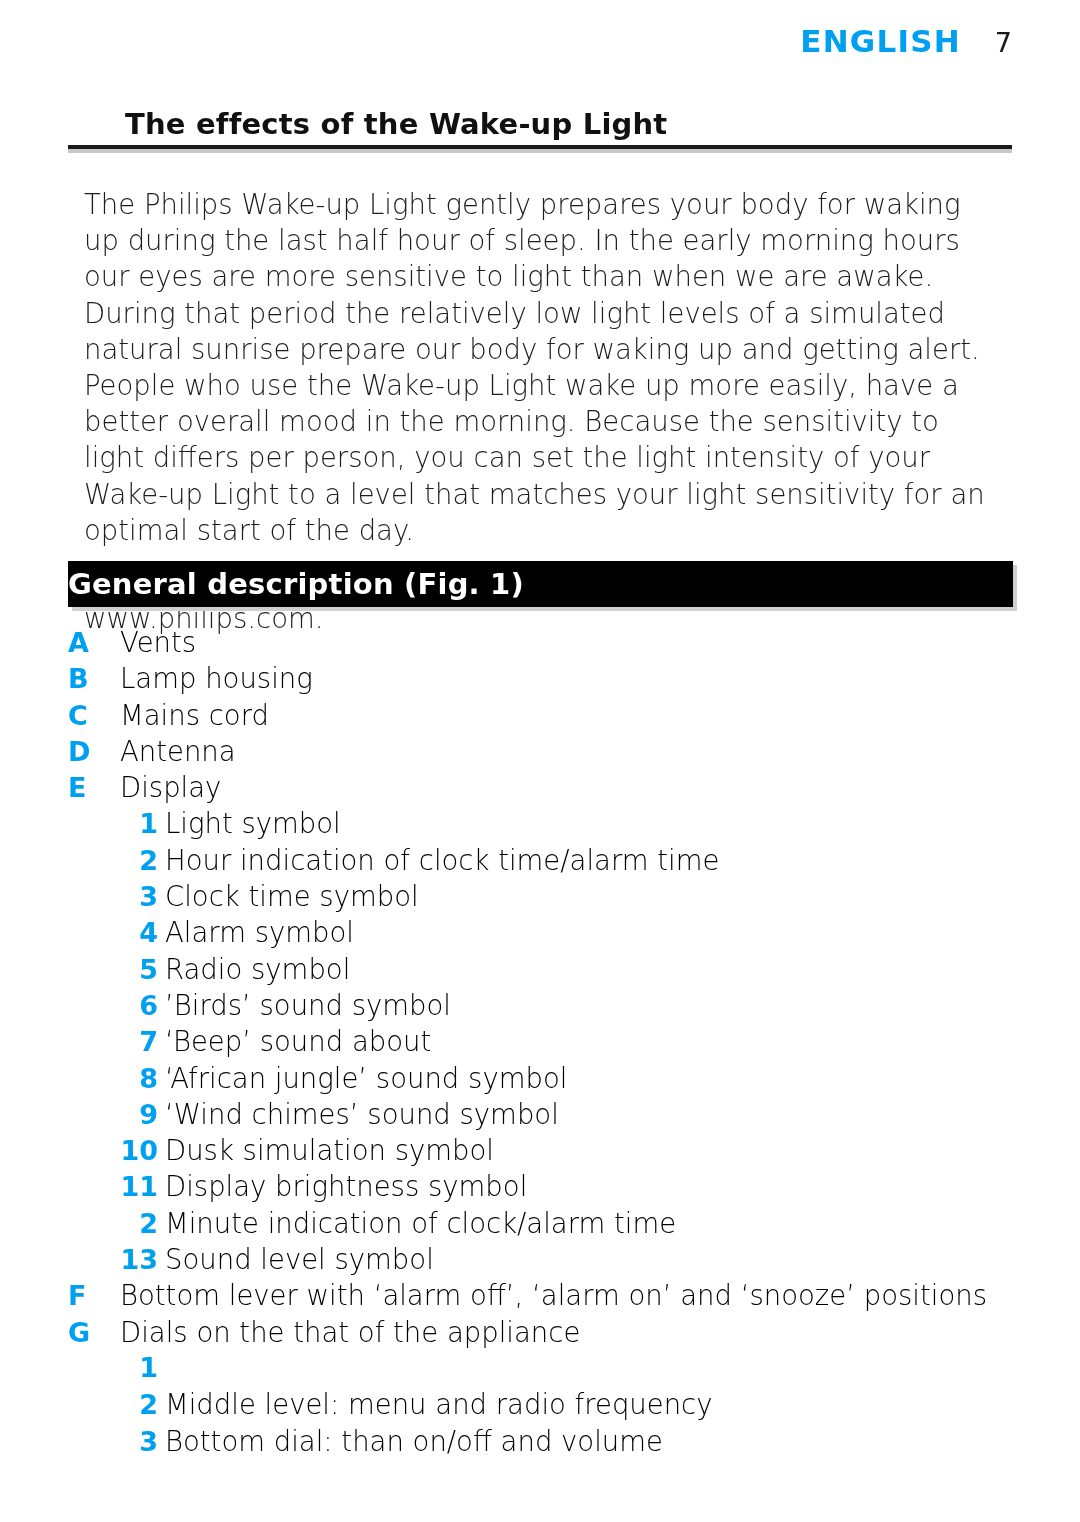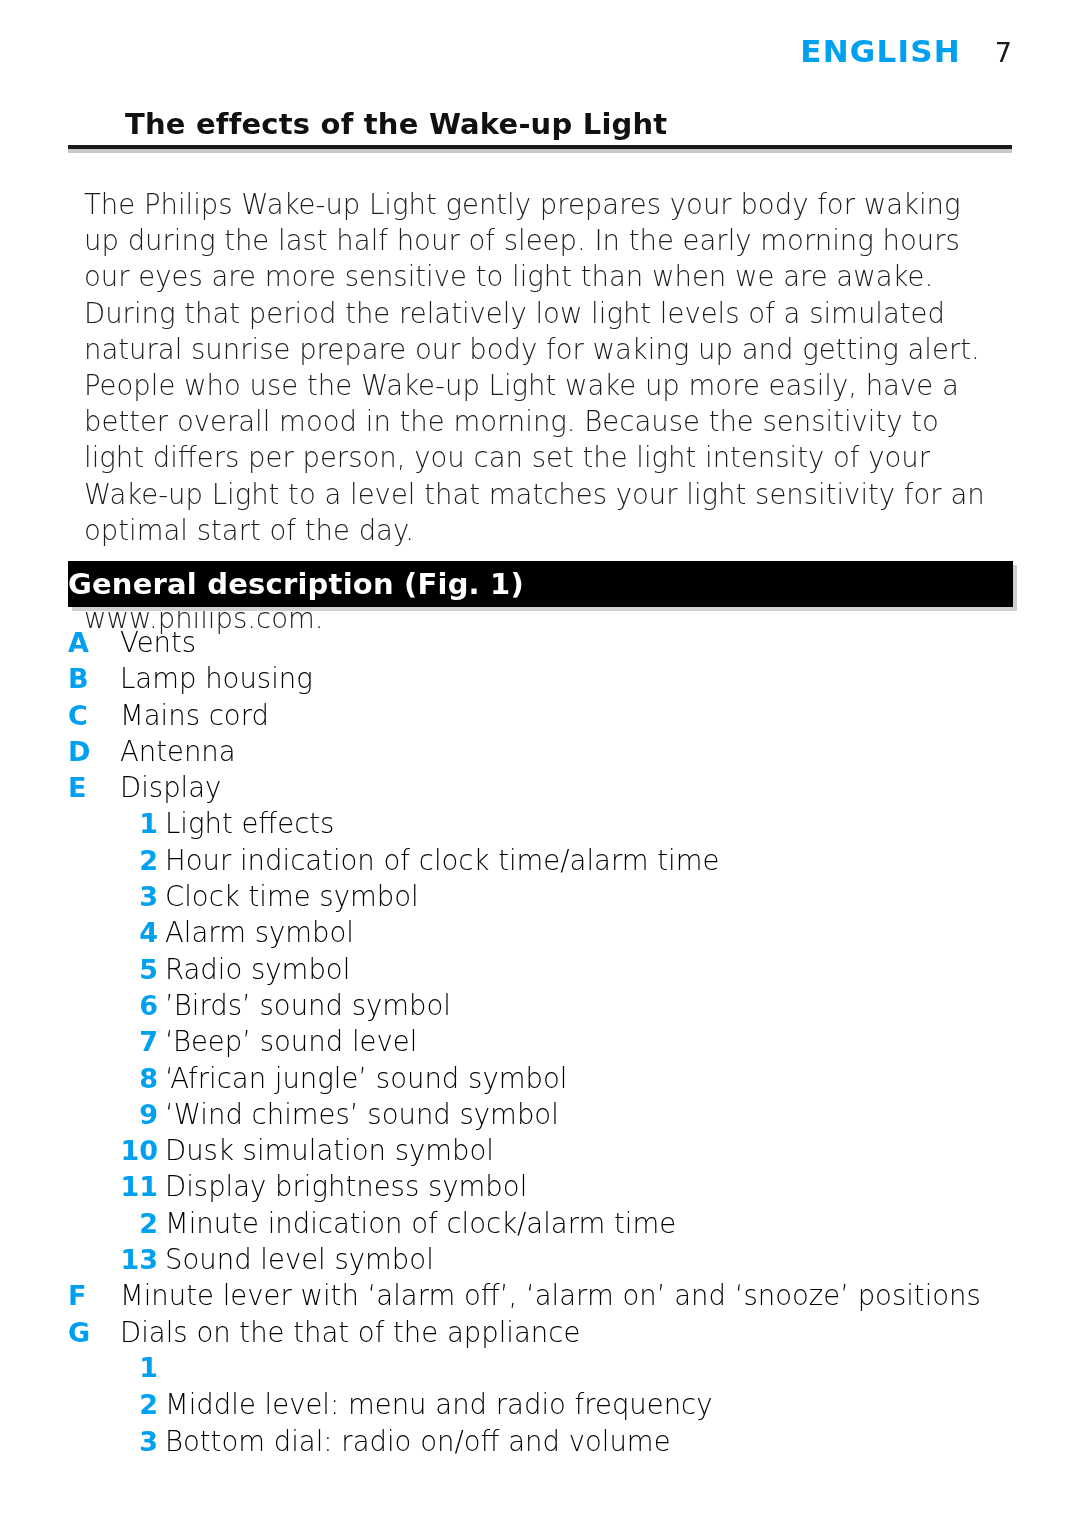--- a/index.html
+++ b/index.html
@@ -19,21 +19,21 @@
     position: relative;
     width: 1080px;
     height: 1522px;
     box-sizing: border-box;
     padding: 0 68px;
   }
 
   
   .running-head {
     position: absolute;
-    top: 36px;
+    top: 26px;
     right: 68px;
     display: flex;
     align-items: baseline;
     gap: 34px;
   }
   .running-head .lang {
     font-size: 31px;
     font-weight: bold;
     letter-spacing: 1.2px;
     color: #00a0f0;
@@ -176,21 +176,21 @@
       <div class="row letter">
         <span class="marker">D</span>
         <span class="label">Antenna</span>
       </div>
       <div class="row letter">
         <span class="marker">E</span>
         <span class="label">Display</span>
       </div>
       <div class="row number">
         <span class="marker">1</span>
-        <span class="label">Light effects</span>
+        <span class="label">Light symbol</span>
       </div>
       <div class="row number">
         <span class="marker">2</span>
         <span class="label">Hour indication of clock time/alarm time</span>
       </div>
       <div class="row number">
         <span class="marker">3</span>
         <span class="label">Clock time symbol</span>
       </div>
       <div class="row number">
@@ -200,21 +200,21 @@
       <div class="row number">
         <span class="marker">5</span>
         <span class="label">Radio symbol</span>
       </div>
       <div class="row number">
         <span class="marker">6</span>
         <span class="label">’Birds’ sound symbol</span>
       </div>
       <div class="row number">
         <span class="marker">7</span>
-        <span class="label">‘Beep’ sound level</span>
+        <span class="label">‘Beep’ sound about</span>
       </div>
       <div class="row number">
         <span class="marker">8</span>
         <span class="label">‘African jungle’ sound symbol</span>
       </div>
       <div class="row number">
         <span class="marker">9</span>
         <span class="label">‘Wind chimes’ sound symbol</span>
       </div>
       <div class="row number">
@@ -228,32 +228,32 @@
       <div class="row number">
         <span class="marker">2</span>
         <span class="label">Minute indication of clock/alarm time</span>
       </div>
       <div class="row number">
         <span class="marker">13</span>
         <span class="label">Sound level symbol</span>
       </div>
       <div class="row letter">
         <span class="marker">F</span>
-        <span class="label">Minute lever with ‘alarm off’, ‘alarm on’ and ‘snooze’ positions</span>
+        <span class="label">Bottom lever with ‘alarm off’, ‘alarm on’ and ‘snooze’ positions</span>
       </div>
       <div class="row letter">
         <span class="marker">G</span>
         <span class="label">Dials on the that of the appliance</span>
       </div>
       <div class="row number">
         <span class="marker">1</span>
       </div>
       <div class="row number">
         <span class="marker">2</span>
         <span class="label">Middle level: menu and radio frequency</span>
       </div>
       <div class="row number">
         <span class="marker">3</span>
-        <span class="label">Bottom dial: radio on/off and volume</span>
+        <span class="label">Bottom dial: than on/off and volume</span>
       </div>
     </div>
 
 </div>
 
 </body></html>

